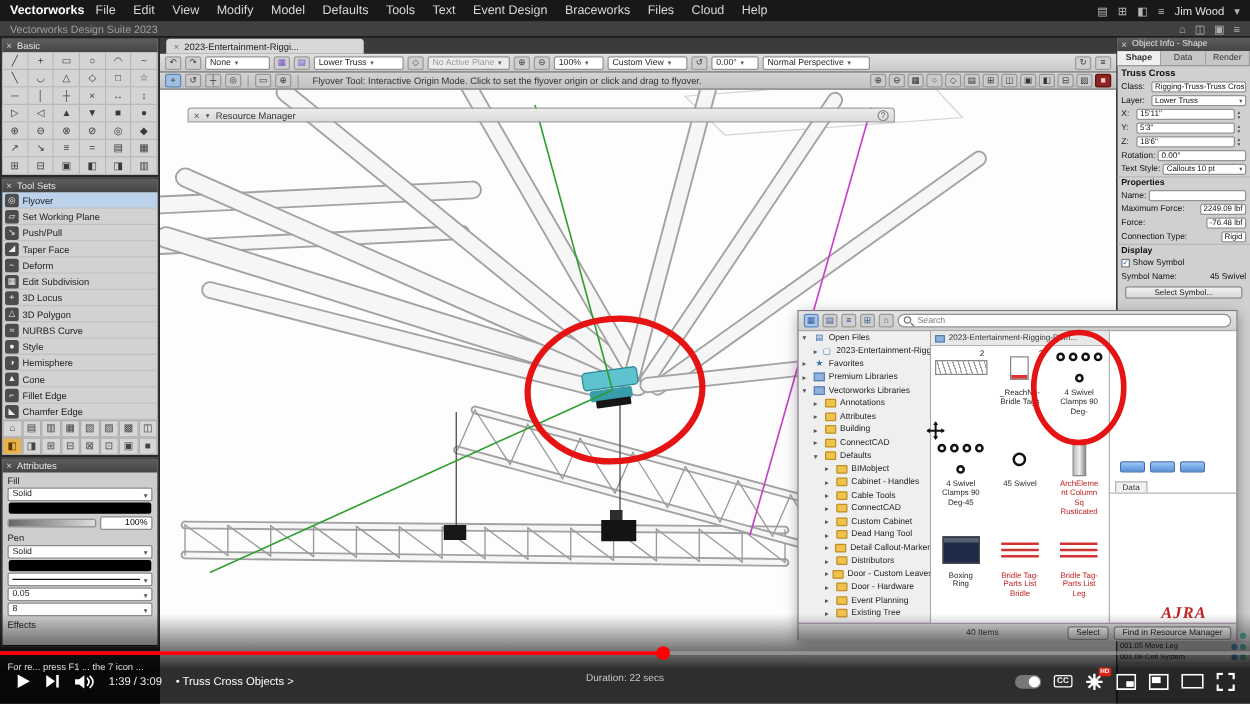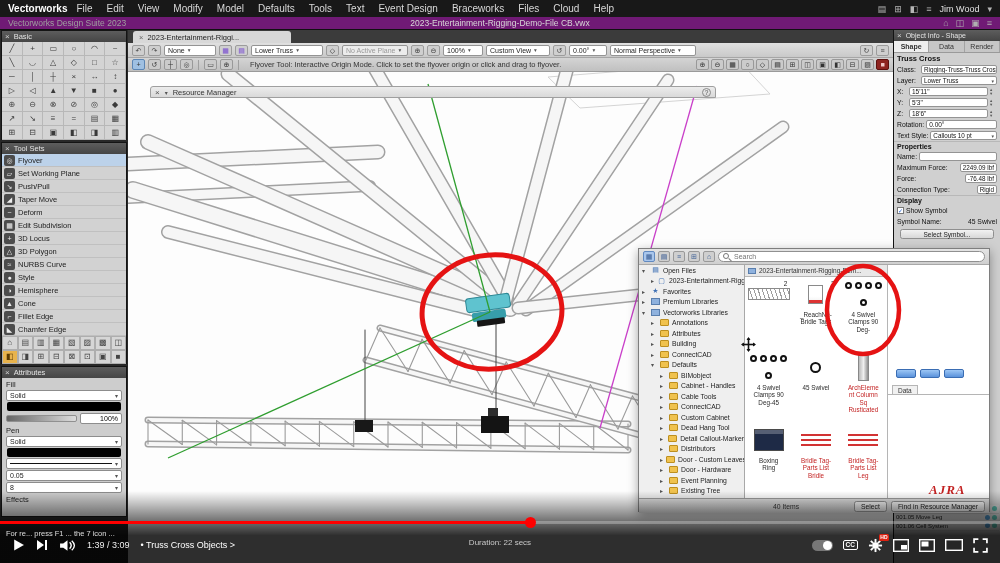--- a/index.html
+++ b/index.html
@@ -8,21 +8,21 @@
 
   
   #menubar { position:absolute; left:0; top:0; width:1000px; height:17px; background:#181818; display:flex; align-items:center; color:#d8d8d8; font-size:10px; padding:0 8px; z-index:4; }
   #menubar .brand { font-weight:bold; color:#fff; margin-right:2px; }
   .menu-item { padding:0 7px; line-height:17px; white-space:nowrap; }
   #menubar-right { margin-left:auto; display:flex; align-items:center; gap:8px; color:#b5b5b5; }
   .mb-icon { font-size:9px; }
   #menubar-right .user { font-size:9px; color:#e2e2e2; }
 
   
-  #titlebar { position:absolute; left:0; top:17px; width:1000px; height:13px; background:#701a75; border-bottom:1px solid #101010; color:#9f9f9f; font-size:8.5px; display:flex; align-items:center; padding:0 8px; z-index:4; }
+  #titlebar { position:absolute; left:0; top:17px; width:1000px; height:13px; background:#404040; border-bottom:1px solid #101010; color:#9f9f9f; font-size:8.5px; display:flex; align-items:center; padding:0 8px; z-index:4; }
   #titlebar .doc { position:absolute; left:0; right:0; text-align:center; color:#d8d8d8; }
   #titlebar-right { margin-left:auto; display:flex; gap:7px; z-index:1; color:#b0b0b0; }
 
   
   #left-col { position:absolute; left:0; top:30px; width:128px; bottom:0; background:#282828; z-index:3; }
   .palette { position:absolute; left:1px; width:126px; background:#cdcdcd; border:1px solid #141414; }
   .palette-header { height:11px; background:linear-gradient(#5d5d5d,#454545); color:#e4e4e4; font-size:7.5px; display:flex; align-items:center; gap:4px; padding:0 3px; }
   .ph-x { font-size:8px; color:#cfcfcf; }
   #basic-grid { display:grid; grid-template-columns:repeat(6,1fr); grid-auto-rows:14px; background:#c6c6c6; }
   .bcell { border-right:1px solid #b8b8b8; border-bottom:1px solid #b8b8b8; background:#d4d4d4; color:#3a3a3a; font-size:8px; line-height:14px; text-align:center; overflow:hidden; }
@@ -181,21 +181,20 @@
       <span class="mb-icon">⊞</span>
       <span class="mb-icon">◧</span>
       <span class="mb-icon">≡</span>
       <span class="user">Jim Wood</span>
       <span class="mb-icon">▾</span>
     </span>
   </div>
 
   <div id="titlebar">
     <span>Vectorworks Design Suite 2023</span>
-    <span class="doc">2023-Entertainment-Rigging-Demo-File CB.vwx</span>
     <span id="titlebar-right">
       <span class="mb-icon">⌂</span>
       <span class="mb-icon">◫</span>
       <span class="mb-icon">▣</span>
       <span class="mb-icon">≡</span>
     </span>
   </div>
 
   <div id="left-col">
     <div class="palette" style="top:0;height:110px">
@@ -262,21 +261,21 @@
           <div class="tool-item">
             <span class="ticon">▱</span>
             <span>Set Working Plane</span>
           </div>
           <div class="tool-item">
             <span class="ticon">↘</span>
             <span>Push/Pull</span>
           </div>
           <div class="tool-item">
             <span class="ticon">◢</span>
-            <span>Taper Move</span>
+            <span>Taper Face</span>
           </div>
           <div class="tool-item">
             <span class="ticon">~</span>
             <span>Deform</span>
           </div>
           <div class="tool-item">
             <span class="ticon">▦</span>
             <span>Edit Subdivision</span>
           </div>
           <div class="tool-item">

